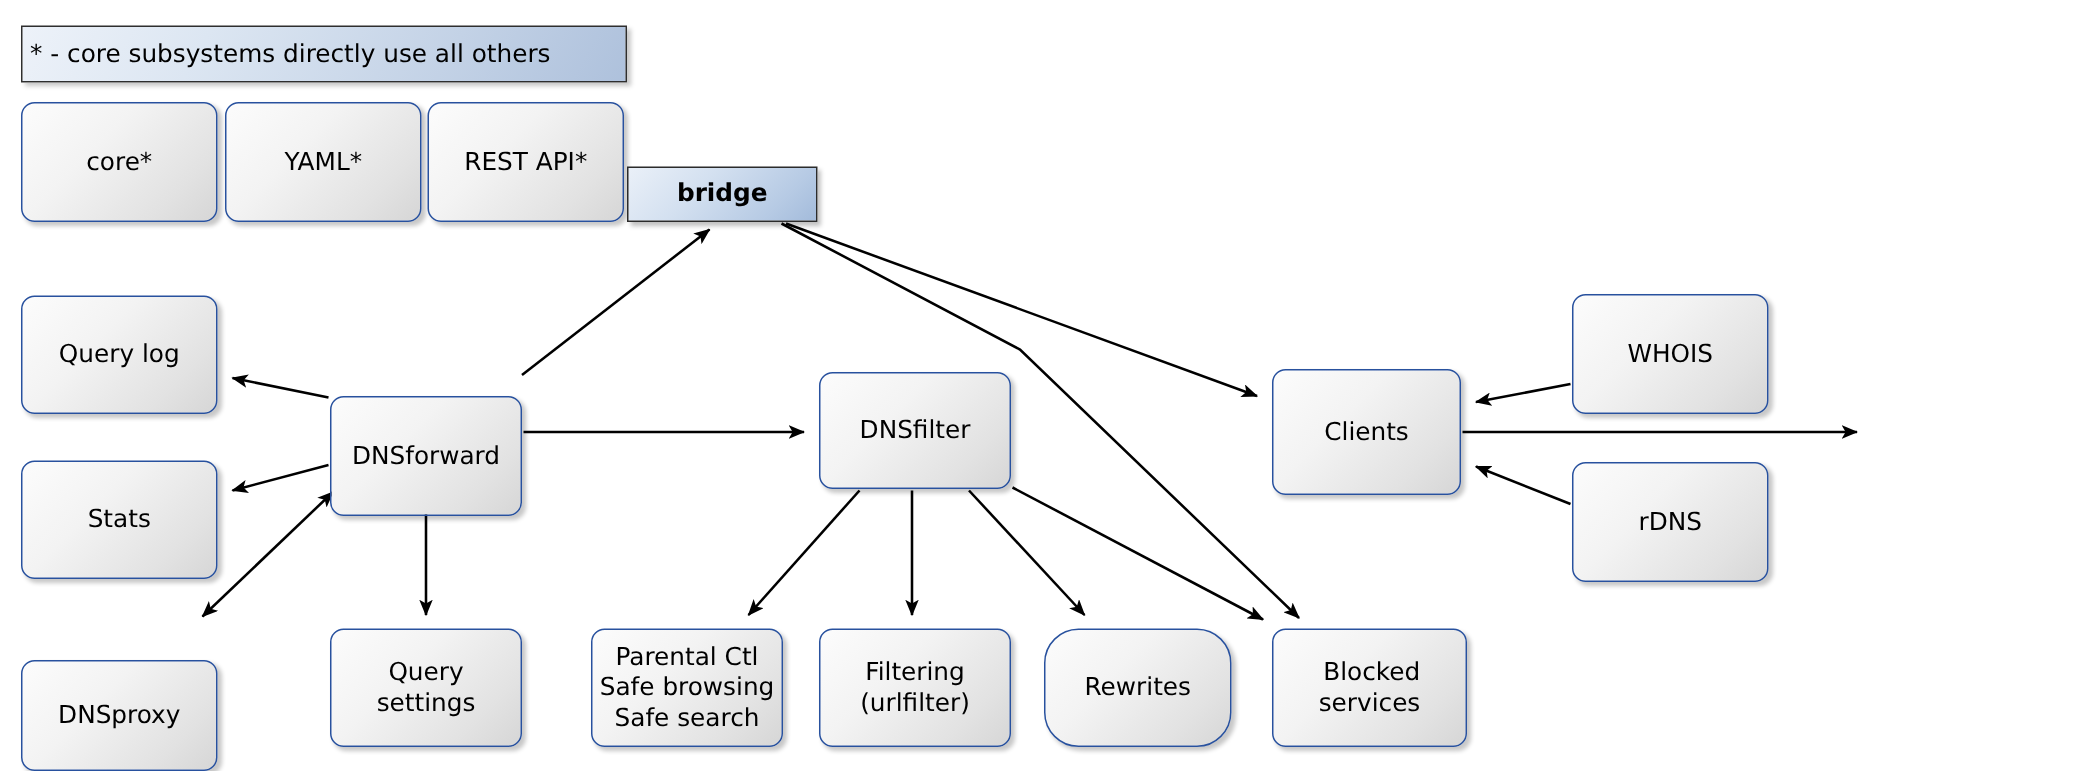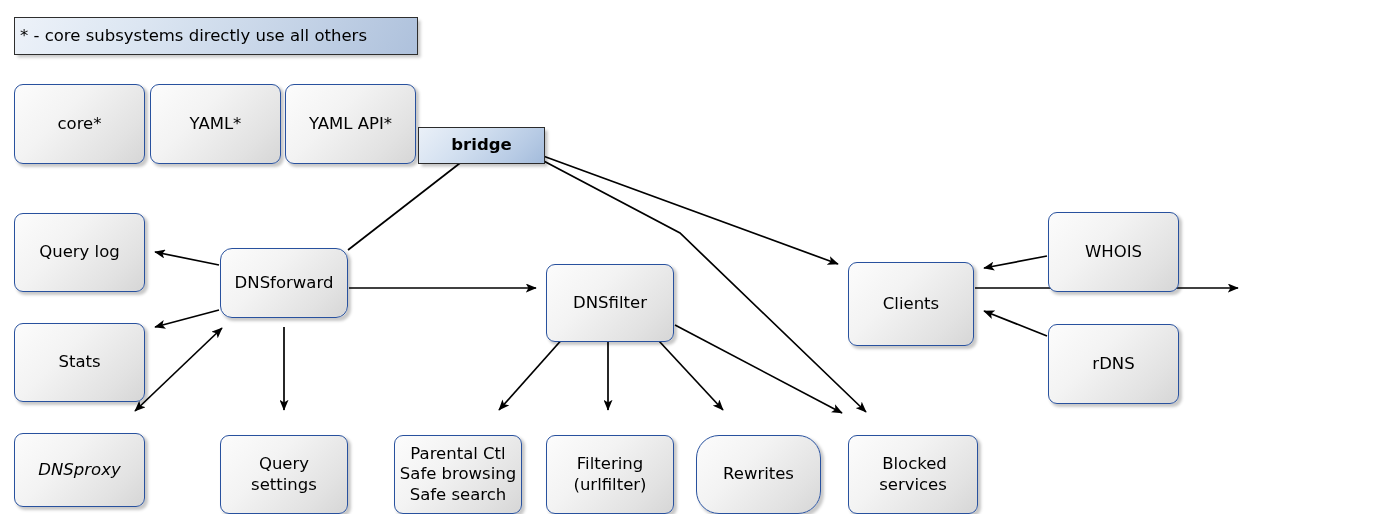--- a/index.html
+++ b/index.html
@@ -29,21 +29,20 @@
     box-shadow:2.5px 2.5px 3px rgba(0,0,0,0.22);
     display:flex;
     align-items:center;
     justify-content:center;
     text-align:center;
     color:#000000;
     font-size:16.5px;
     line-height:1.22;
     z-index:3;
     white-space:pre-line;
-    margin-top:16px;
   }
   .node.bridge{
     border:1.7px solid #2B2B2B;
     border-radius:0;
     background:linear-gradient(135deg,#EAF0F8 0%,#D3E0F0 38%,#B6CAE4 78%,#A3BBDB 100%);
     box-shadow:2.5px 2.5px 3px rgba(0,0,0,0.25);
     font-weight:bold;
   }
   .note{
     position:absolute;
@@ -110,26 +109,26 @@
       <path d="M975,288 L1238,288" marker-end="url(#ah)"></path>
     </g>
   </svg>
 
   <div class="note" id="legend-note" style="left: 14px; top: 17px; width: 404px; height: 38px;">
     <span>* - core subsystems directly use all others</span>
   </div>
 
   <div class="node" id="n-core" style="left: 14px; top: 68px; width: 131px; height: 80px;">core*</div>
   <div class="node" id="n-yaml" style="left: 150px; top: 68px; width: 131px; height: 80px;">YAML*</div>
-  <div class="node" id="n-restapi" style="left: 285px; top: 68px; width: 131px; height: 80px;">YAML API*</div>
+  <div class="node" id="n-restapi" style="left: 285px; top: 68px; width: 131px; height: 80px;">REST API*</div>
   <div class="node bridge" id="n-bridge" style="left: 418px; top: 111px; width: 127px; height: 37px;">bridge</div>
   <div class="node" id="n-querylog" style="left: 14px; top: 197px; width: 131px; height: 79px;">Query log</div>
   <div class="node" id="n-stats" style="left: 14px; top: 307px; width: 131px; height: 79px;">Stats</div>
-  <div class="node" id="n-dnsproxy" style="left: 14px; top: 417px; width: 131px; height: 74px; font-style: italic;">DNSproxy</div>
-  <div class="node" id="n-dnsforward" style="left: 220px; top: 232px; width: 128px; height: 70px; border-radius: 12px;">DNSforward</div>
+  <div class="node" id="n-dnsproxy" style="left: 14px; top: 440px; width: 131px; height: 74px;">DNSproxy</div>
+  <div class="node" id="n-dnsforward" style="left: 220px; top: 264px; width: 128px; height: 80px;">DNSforward</div>
   <div class="node" id="n-access" style="left: 220px; top: 419px; width: 128px; height: 79px;">Query
 settings</div>
   <div class="node" id="n-parental" style="left: 394px; top: 419px; width: 128px; height: 79px;">Parental Ctl
 Safe browsing
 Safe search</div>
   <div class="node" id="n-dnsfilter" style="left: 546px; top: 248px; width: 128px; height: 78px;">DNSfilter</div>
   <div class="node" id="n-filtering" style="left: 546px; top: 419px; width: 128px; height: 79px;">Filtering
 (urlfilter)</div>
   <div class="node" id="n-rewrites" style="left: 696px; top: 419px; width: 125px; height: 79px; border-radius: 23px;">Rewrites</div>
   <div class="node" id="n-blocked" style="left: 848px; top: 419px; width: 130px; height: 79px; text-align: right;">Blocked

